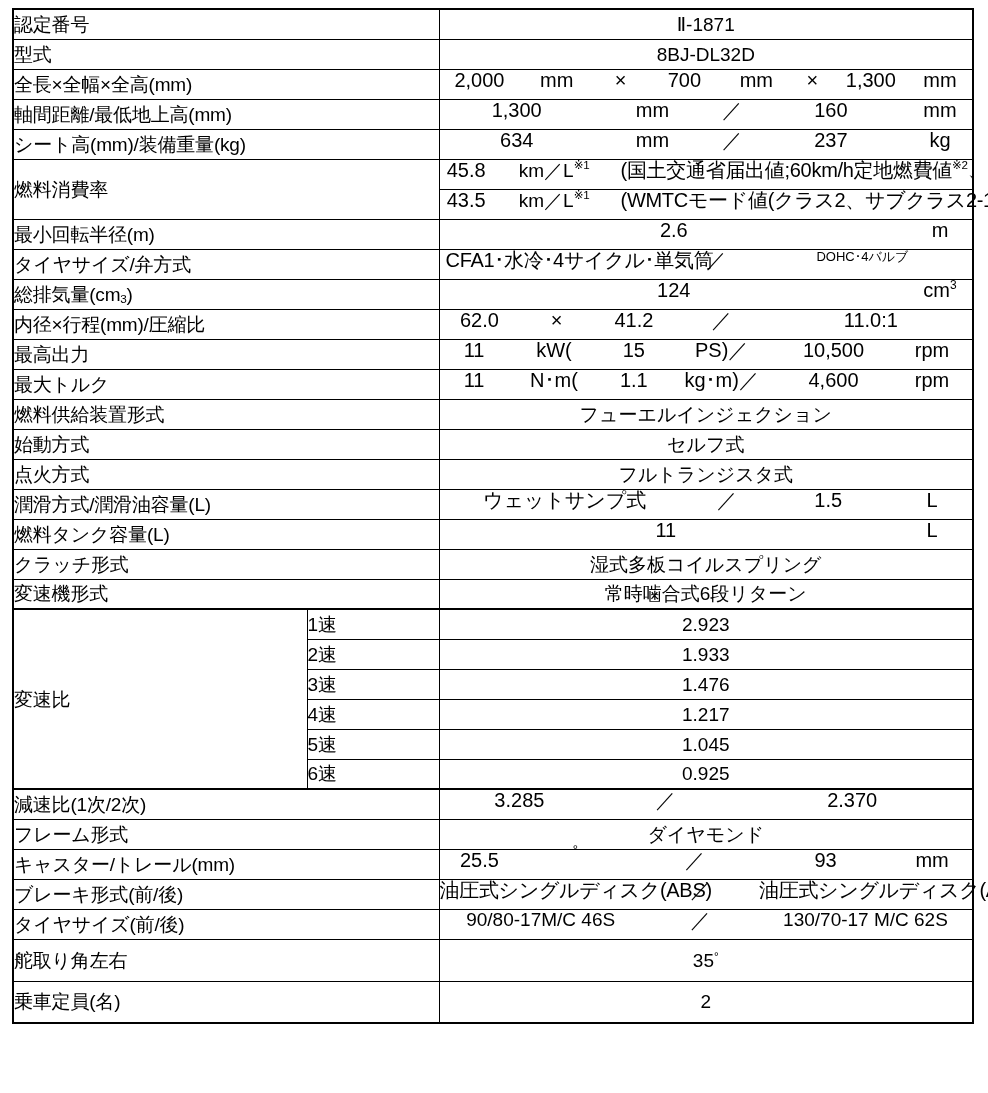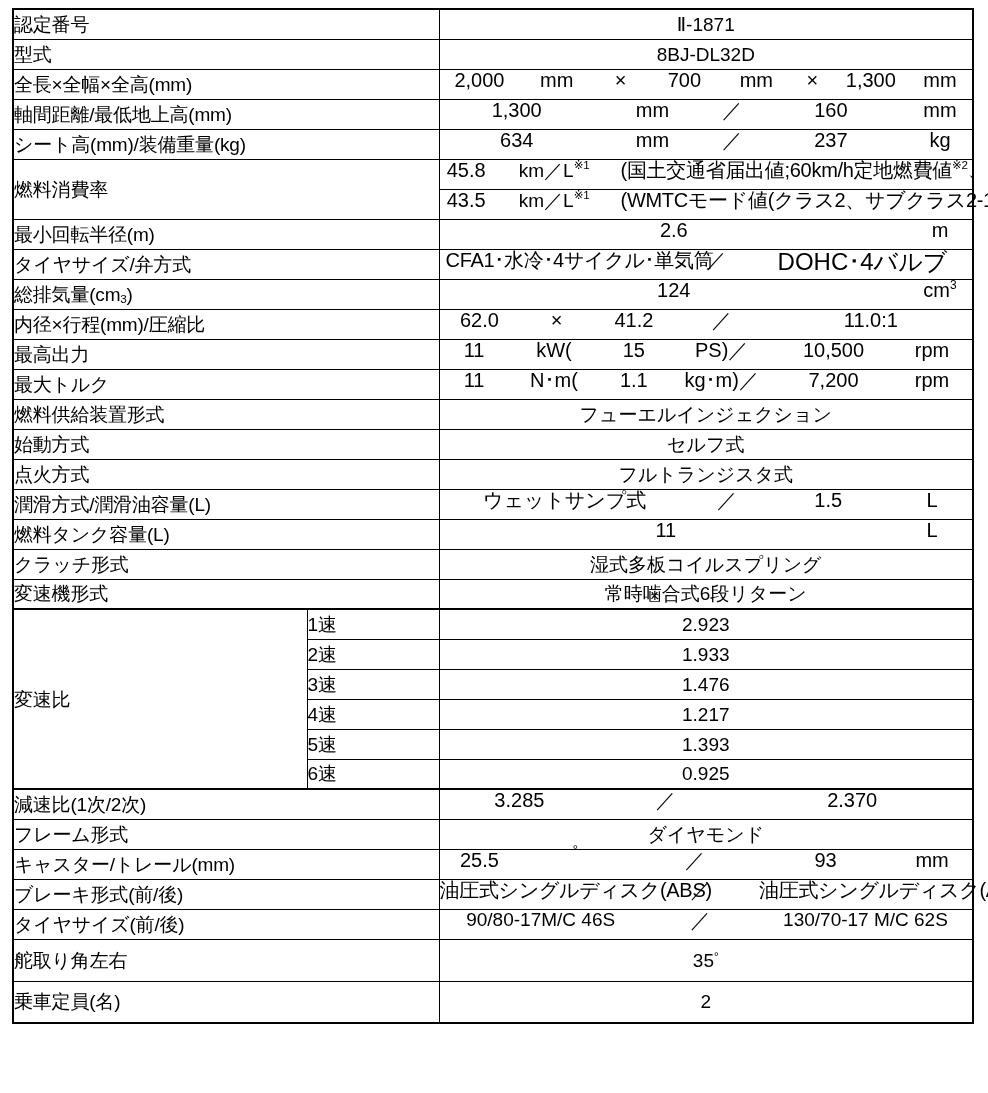--- a/index.html
+++ b/index.html
@@ -182,21 +182,21 @@
       </div>
     </td>
   </tr>
 
   <tr>
     <td class="lbl" colspan="2">タイヤサイズ/弁方式</td>
     <td>
       <div class="row3">
         <span class="l tiny" style="width:44%;padding-left:6px">CFA1･水冷･4サイクル･単気筒</span>
         <span class="c slash" style="width:14%">／</span>
-        <span class="c" style="width:42%;font-size:24px">DOHC･4バルブ</span>
+        <span class="c" style="width:42%;font-size:13px">DOHC･4バルブ</span>
       </div>
     </td>
   </tr>
 
   <tr>
     <td class="lbl" colspan="2"><span>総排気量(cm</span><sub>3</sub><span>)</span></td>
     <td>
       <div class="row3">
         <span class="c num" style="width:88%">124</span>
         <span class="c unit" style="width:12%"><span>cm</span><span class="sup3">3</span></span>
@@ -232,21 +232,21 @@
   </tr>
 
   <tr>
     <td class="lbl" colspan="2">最大トルク</td>
     <td>
       <div class="row3">
         <span class="c num" style="width:13%">11</span>
         <span class="c unit" style="width:17%">N･m(</span>
         <span class="c num" style="width:13%">1.1</span>
         <span class="c unit" style="width:20%">kg･m)／</span>
-        <span class="c num" style="width:22%">7,200</span>
+        <span class="c num" style="width:22%">4,600</span>
         <span class="c unit" style="width:15%">rpm</span>
       </div>
     </td>
   </tr>
 
   <tr>
     <td class="lbl" colspan="2">燃料供給装置形式</td>
     <td class="val">フューエルインジェクション</td>
   </tr>
 
@@ -304,21 +304,21 @@
   <tr>
     <td class="sublbl">3速</td>
     <td class="val">1.476</td>
   </tr>
   <tr>
     <td class="sublbl">4速</td>
     <td class="val">1.217</td>
   </tr>
   <tr>
     <td class="sublbl">5速</td>
-    <td class="val">1.393</td>
+    <td class="val">1.045</td>
   </tr>
   <tr>
     <td class="sublbl">6速</td>
     <td class="val">0.925</td>
   </tr>
 
   <tr class="thick-top">
     <td class="lbl" colspan="2">減速比(1次/2次)</td>
     <td>
       <div class="row3">

